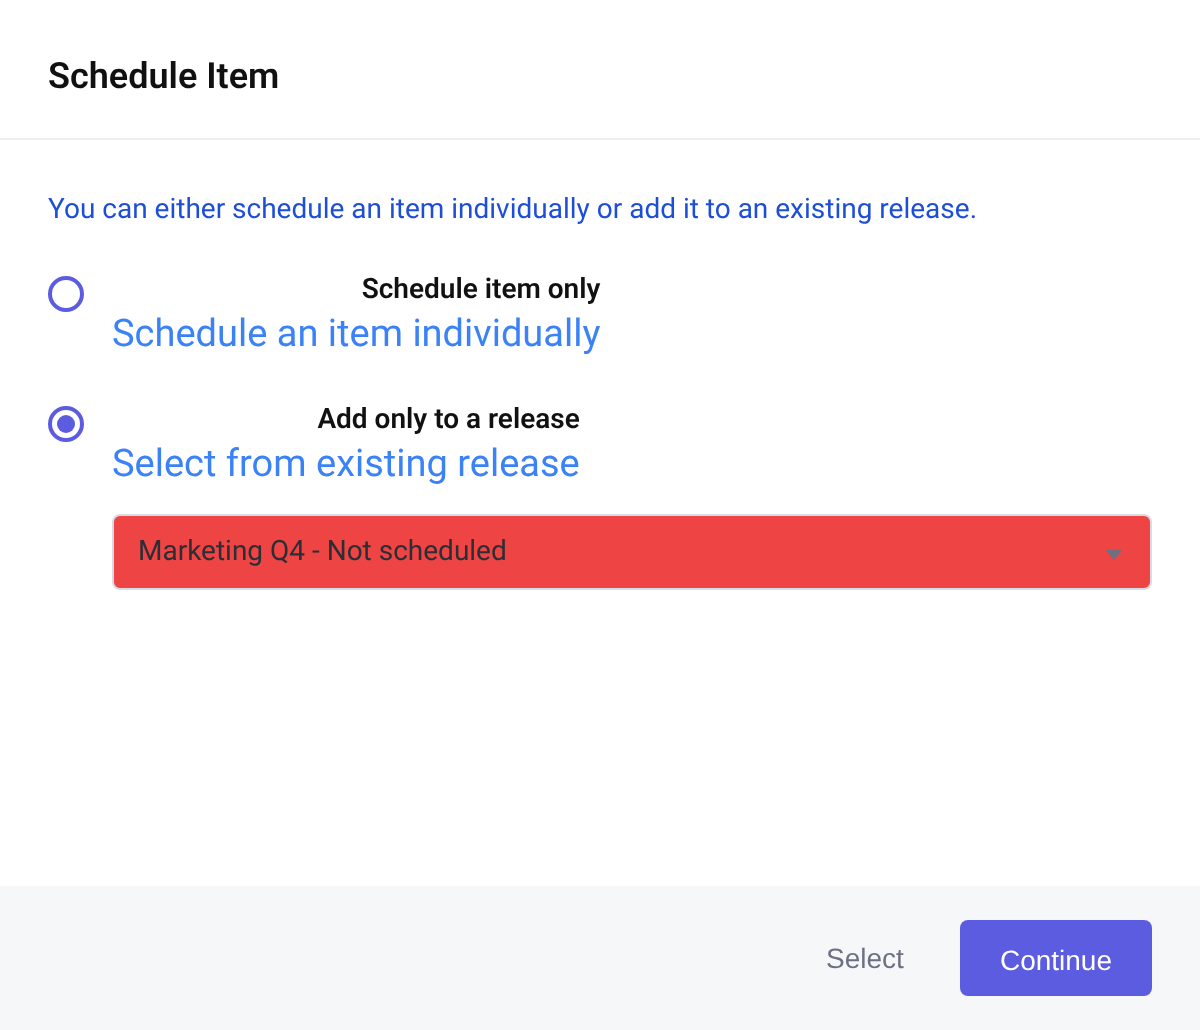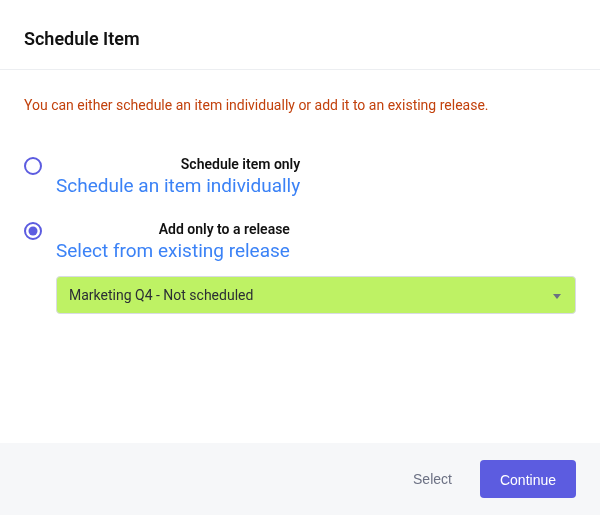--- a/index.html
+++ b/index.html
@@ -1,29 +1,29 @@
 <!DOCTYPE html>
 <html><head>
   <meta charset="utf-8">
   <style>
     *{box-sizing:border-box;margin:0;padding:0;}
     html,body{width:600px;height:515px;font-family:-apple-system,BlinkMacSystemFont,"Segoe UI",Roboto,Helvetica,Arial,sans-serif;background:#fff;color:#111;}
     .modal{display:flex;flex-direction:column;width:600px;height:515px;}
     .header{padding:28px 24px 20px 24px;border-bottom:1px solid #eceef1;}
     .header h2{font-size:18px;font-weight:600;color:#111;}
     .body{padding:26px 24px 0 24px;flex:1;}
-    .desc{font-size:14px;color:#c2410c;line-height:1.4;margin-bottom:40px;}
+    .desc{font-size:14px;color:#1d4ed8;line-height:1.4;margin-bottom:21px;}
     .option-group{display:flex;flex-direction:column;gap:24px;}
     .option{display:flex;align-items:flex-start;gap:14px;cursor:pointer;}
     .radio{flex:0 0 auto;width:18px;height:18px;margin-top:1px;}
     .opt-text{display:flex;flex-direction:column;gap:2px;}
     .opt-title{font-size:14px;font-weight:600;color:#111;text-align:right;}
     .opt-sub{font-size:19px;color:#3b82f6;}
     .select-wrap{margin-top:14px;margin-left:32px;}
-    .select{width:100%;height:38px;border:1px solid #d8dbe3;background:#bef264;border-radius:4px;padding:0 38px 0 12px;display:flex;align-items:center;justify-content:space-between;font-size:14px;color:#2b2e34;cursor:pointer;position:relative;}
+    .select{width:100%;height:38px;border:1px solid #d8dbe3;background:#ef4444;border-radius:4px;padding:0 38px 0 12px;display:flex;align-items:center;justify-content:space-between;font-size:14px;color:#2b2e34;cursor:pointer;position:relative;}
     .select-value{flex:1;text-align:left;}
     .chevron{width:0;height:0;border-left:4px solid transparent;border-right:4px solid transparent;border-top:5px solid #6b7083;position:absolute;right:14px;top:17px;}
     .footer{height:72px;background:#f6f7f9;display:flex;align-items:center;justify-content:flex-end;gap:24px;padding:0 24px;}
     .btn-cancel{background:none;border:none;color:#6b7083;font-size:14px;font-weight:500;cursor:pointer;padding:8px 4px;}
     .btn-continue{background:#5c5ce0;border:none;border-radius:4px;color:#fff;font-size:14px;font-weight:500;cursor:pointer;height:38px;padding:12px 20px;}
   </style>
 </head>
 <body>
 
 <div class="modal">

